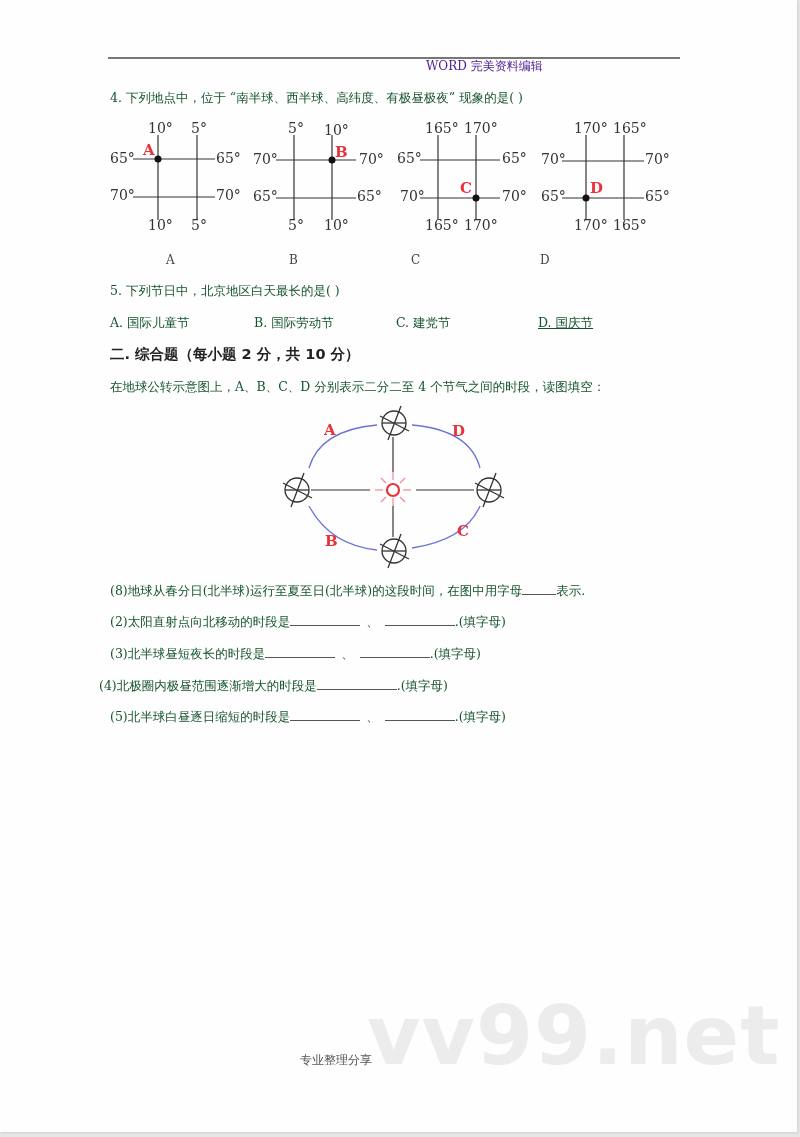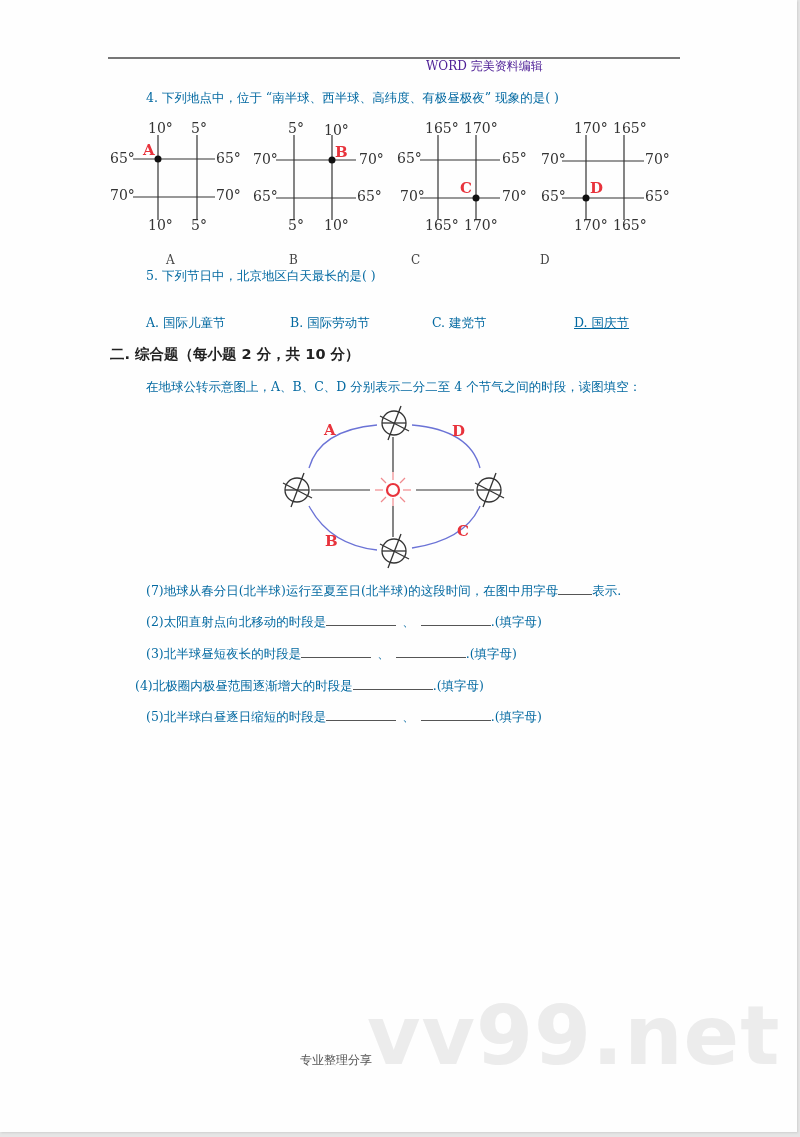--- a/index.html
+++ b/index.html
@@ -10,21 +10,21 @@
       color: #333;
     }
     .page {
       position: absolute; left: 0; top: 0; width: 797px; height: 1132px;
       background: #fefefe;
       box-shadow: 1px 1px 2px #cfcfcf;
     }
     .abs { position: absolute; white-space: nowrap; }
     .header-text { left: 426px; top: 58px; font-size: 12px; color: #4c1d95; }
     .header-line { left: 108px; top: 57px; width: 572px; height: 2px; background: #777; }
-    .q { font-size: 12.5px; color: #0369a1; margin-left: 36px; }
+    .q { font-size: 12.5px; color: #14532d; }
     .opt-label { font-size: 12px; color: #444; }
     .sec-title { font-family: "DejaVu Sans", "Liberation Sans", sans-serif; font-weight: bold; font-size: 14.5px; color: #222; }
     .blank { display: inline-block; border-bottom: 1px solid #555; height: 12px; vertical-align: baseline; }
     .footer { left: 300px; top: 1052px; font-size: 12px; color: #555; }
     .watermark {
       left: 367px; top: 988px; font-family: "DejaVu Sans", "Liberation Sans", sans-serif;
       font-weight: bold; font-size: 82px; color: #ececec; letter-spacing: 1px; z-index: 0;
     }
     svg text { font-family: "DejaVu Serif", "Liberation Serif", serif; }
   </style>
@@ -119,21 +119,21 @@
         <text x="590" y="193" font-weight="bold" font-size="15" fill="#e8333c">D</text>
       </g>
     </g>
   </svg>
 
   <div class="abs opt-label" style="left:166px; top:253px;">A</div>
   <div class="abs opt-label" style="left:289px; top:253px;">B</div>
   <div class="abs opt-label" style="left:411px; top:253px;">C</div>
   <div class="abs opt-label" style="left:540px; top:253px;">D</div>
 
-  <div class="abs q" style="left:110px; top:268px;">5. 下列节日中，北京地区白天最长的是(          )</div>
+  <div class="abs q" style="left:110px; top:283px;">5. 下列节日中，北京地区白天最长的是(          )</div>
   <div class="abs q" style="left:110px; top:315px;">A. 国际儿童节</div>
   <div class="abs q" style="left:254px; top:315px;">B. 国际劳动节</div>
   <div class="abs q" style="left:396px; top:315px;">C. 建党节</div>
   <div class="abs q" style="left:538px; top:315px;text-decoration:underline;">D. 国庆节</div>
 
   <div class="abs sec-title" style="left:110px; top:345px;text-align:right;">二. 综合题（每小题 2 分，共 10 分）</div>
   <div class="abs q" style="left:110px; top:379px;">在地球公转示意图上，A、B、C、D 分别表示二分二至 4 个节气之间的时段，读图填空：</div>
 
   <svg class="abs" style="left:0; top:0;" width="800" height="600">
 
@@ -194,21 +194,21 @@
 
     <g font-weight="bold" font-size="15" fill="#e8333c">
       <text x="324" y="435">A</text>
       <text x="325" y="546">B</text>
       <text x="457" y="536">C</text>
       <text x="452" y="436">D</text>
     </g>
   </svg>
 
   <div class="abs q" style="left:110px; top:582px;">
-    <span>(7)地球从春分日(北半球)运行至夏至日(北半球)的这段时间，在图中用字母</span><span class="blank" style="width:34px;"></span><span>表示.</span>
+    <span>(8)地球从春分日(北半球)运行至夏至日(北半球)的这段时间，在图中用字母</span><span class="blank" style="width:34px;"></span><span>表示.</span>
   </div>
   <div class="abs q" style="left:110px; top:613px;">
     <span>(2)太阳直射点向北移动的时段是</span><span class="blank" style="width:70px;"></span><span style="margin:0 6px;">、</span><span class="blank" style="width:70px;"></span><span>.(填字母)</span>
   </div>
   <div class="abs q" style="left:110px; top:645px;">
     <span>(3)北半球昼短夜长的时段是</span><span class="blank" style="width:70px;"></span><span style="margin:0 6px;">、</span><span class="blank" style="width:70px;"></span><span>.(填字母)</span>
   </div>
   <div class="abs q" style="left:99px; top:677px;">
     <span>(4)北极圈内极昼范围逐渐增大的时段是</span><span class="blank" style="width:80px;"></span><span>.(填字母)</span>
   </div>

